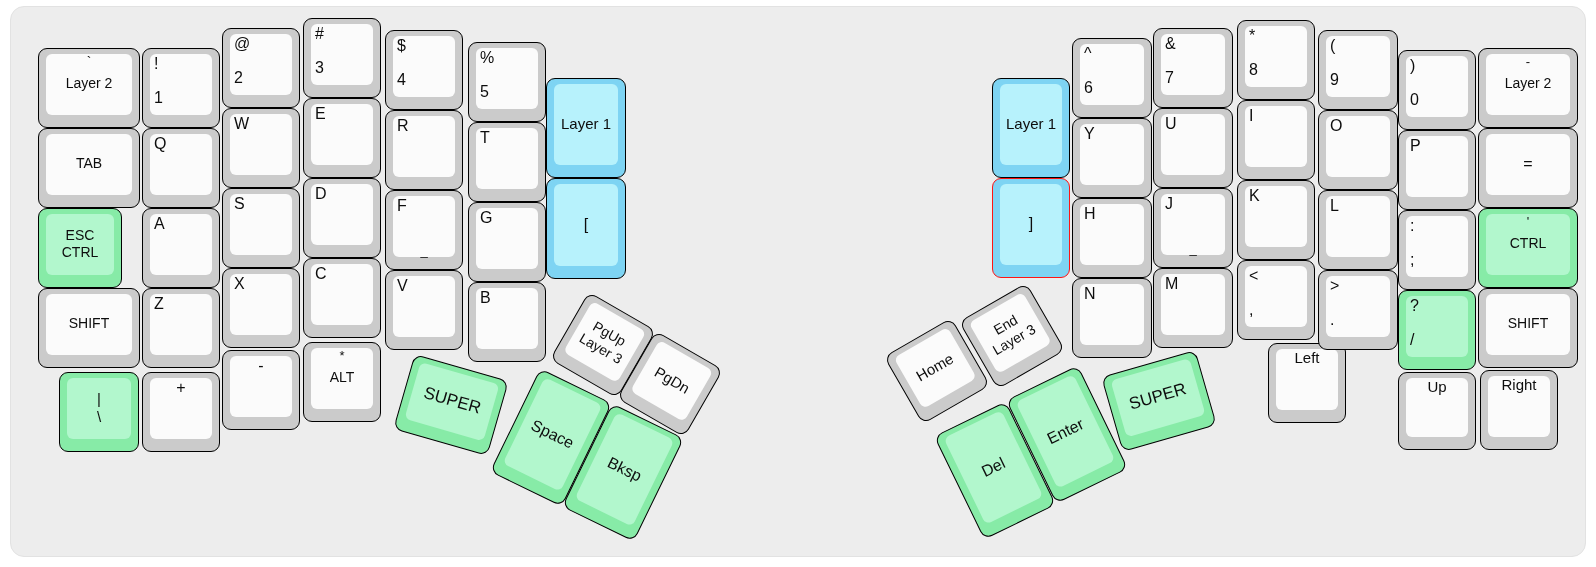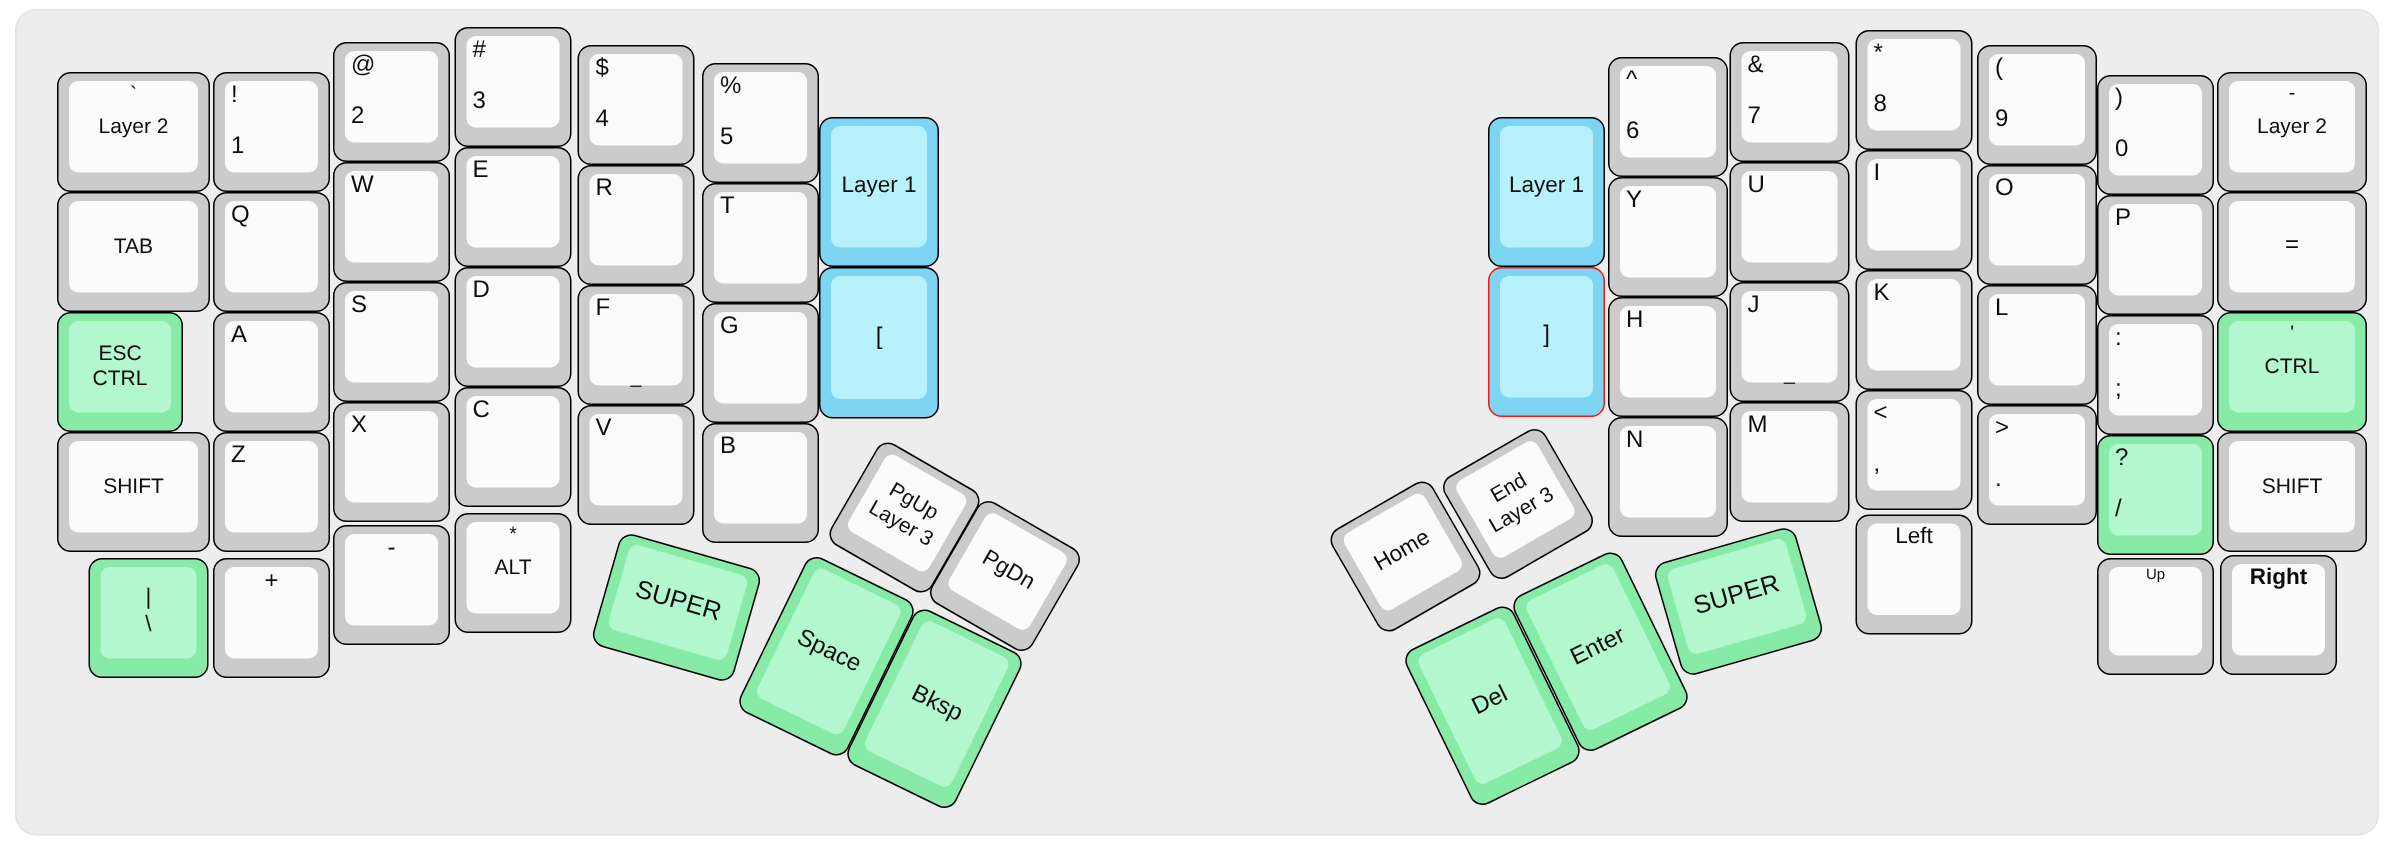--- a/index.html
+++ b/index.html
@@ -285,21 +285,21 @@
       <div class="cap">
         <span class="lab p-tl">K</span>
       </div>
     </div>
     <div class="key white" style="left: 1237px; top: 260px; width: 78px; height: 80px;">
       <div class="cap">
         <span class="lab p-tl">&lt;</span>
         <span class="lab p-ll">,</span>
       </div>
     </div>
-    <div class="key white" style="left: 1237px; top: 343px; width: 78px; height: 80px;">
+    <div class="key white" style="left: 1268px; top: 343px; width: 78px; height: 80px;">
       <div class="cap">
         <span class="lab p-tc" style="font-size: 15px;">Left</span>
       </div>
     </div>
     <div class="key white" style="left: 1318px; top: 30px; width: 80px; height: 80px;">
       <div class="cap">
         <span class="lab p-tl">(</span>
         <span class="lab p-ll">9</span>
       </div>
     </div>
@@ -337,21 +337,21 @@
       </div>
     </div>
     <div class="key green" style="left: 1398px; top: 290px; width: 78px; height: 80px;">
       <div class="cap">
         <span class="lab p-tl">?</span>
         <span class="lab p-ll">/</span>
       </div>
     </div>
     <div class="key white" style="left: 1398px; top: 372px; width: 78px; height: 78px;">
       <div class="cap">
-        <span class="lab p-tc" style="font-size: 10px;">Up</span>
+        <span class="lab p-tc" style="font-size: 15px;">Up</span>
       </div>
     </div>
     <div class="key white" style="left: 1478px; top: 48px; width: 100px; height: 80px;">
       <div class="cap">
         <span class="lab p-tc" style="font-size: 13px;">-</span>
         <span class="lab p-mc" style="font-size: 14px;">Layer 2</span>
       </div>
     </div>
     <div class="key white" style="left: 1478px; top: 128px; width: 100px; height: 80px;">
       <div class="cap">
@@ -364,21 +364,21 @@
         <span class="lab p-mc" style="font-size: 14px;">CTRL</span>
       </div>
     </div>
     <div class="key white" style="left: 1478px; top: 288px; width: 100px; height: 80px;">
       <div class="cap">
         <span class="lab p-mc" style="font-size: 14px;">SHIFT</span>
       </div>
     </div>
     <div class="key white" style="left: 1480px; top: 370px; width: 78px; height: 80px;">
       <div class="cap">
-        <span class="lab p-tc" style="font-size: 15px; font-weight: bold;">Right</span>
+        <span class="lab p-tc" style="font-size: 15px;">Right</span>
       </div>
     </div>
     <div class="key white" style="left: 898px; top: 332px; width: 78px; height: 78px; transform: rotate(-30deg);">
       <div class="cap">
         <span class="lab p-mc" style="font-size: 15px;">Home</span>
       </div>
     </div>
     <div class="key white" style="left: 973px; top: 297px; width: 78px; height: 78px; transform: rotate(-30deg);">
       <div class="cap">
         <span class="lab p-mc" style="font-size: 14px;">End

